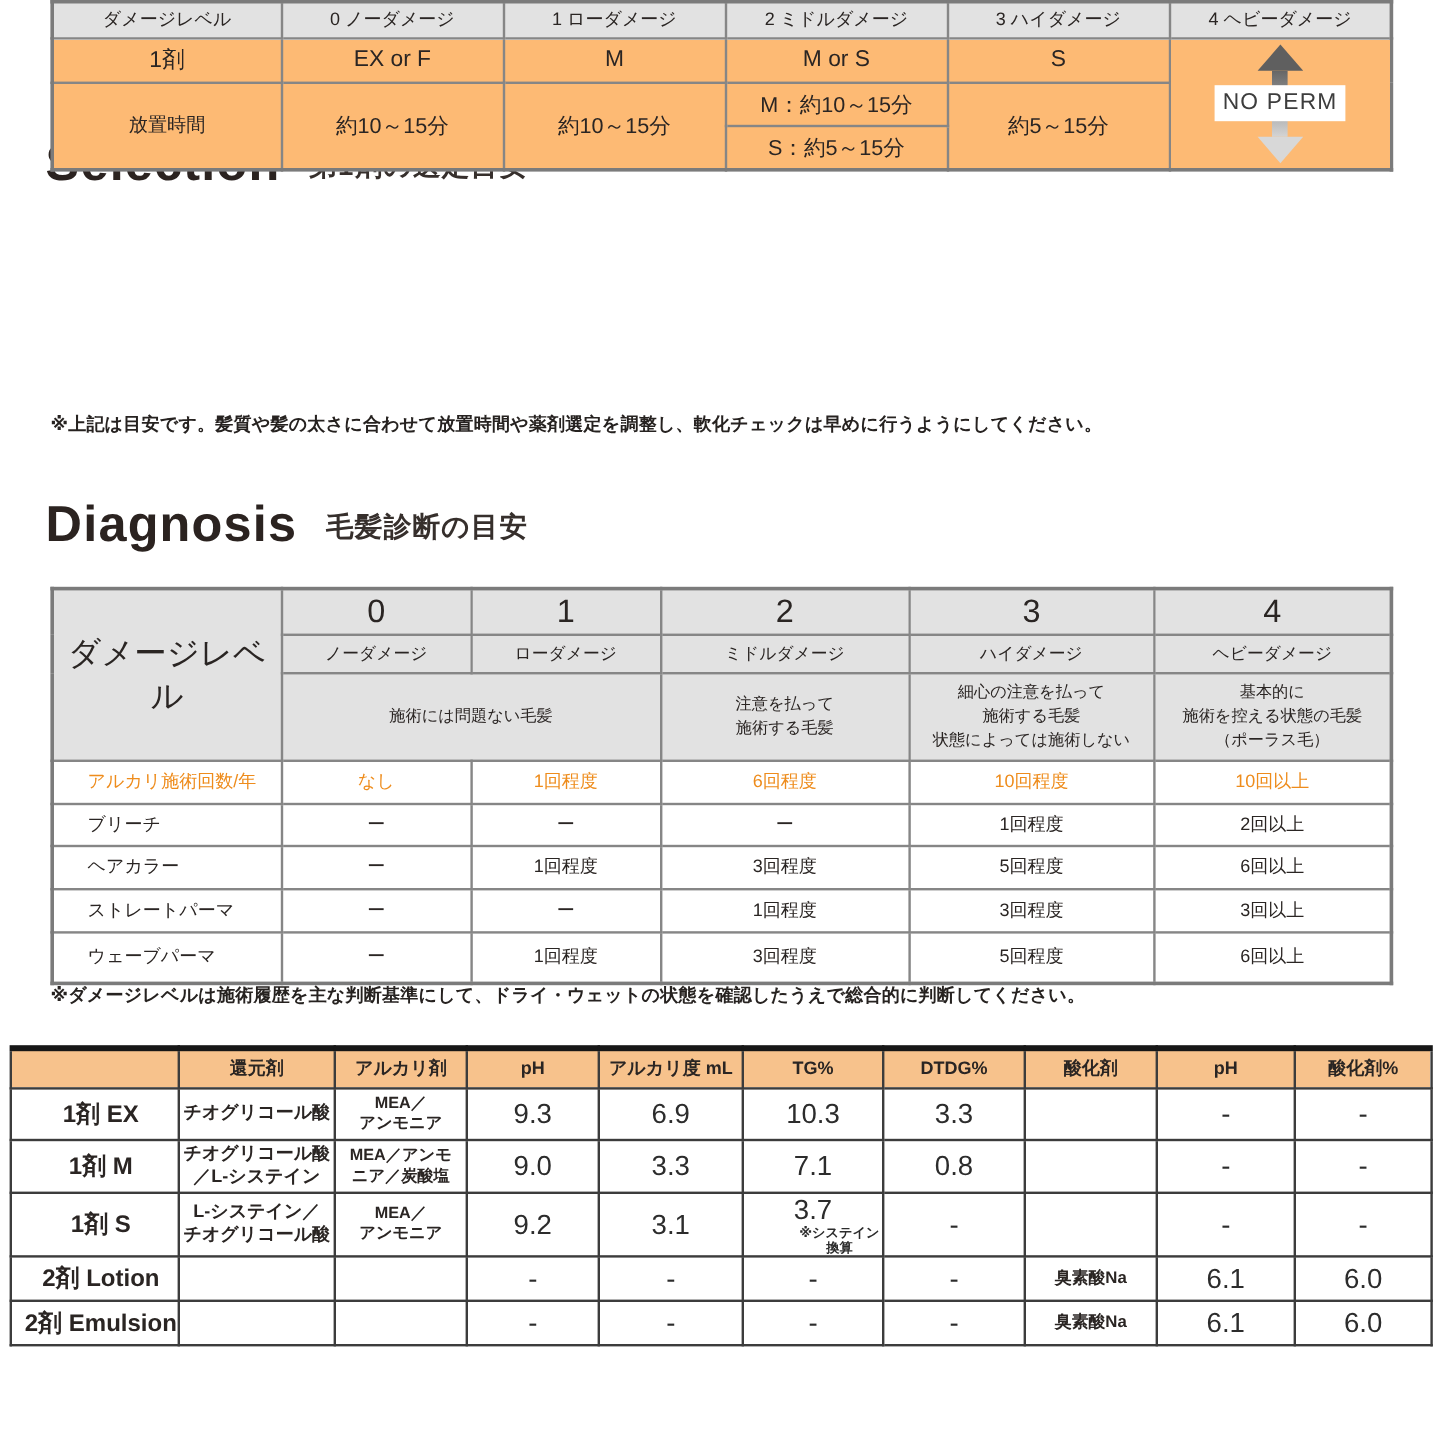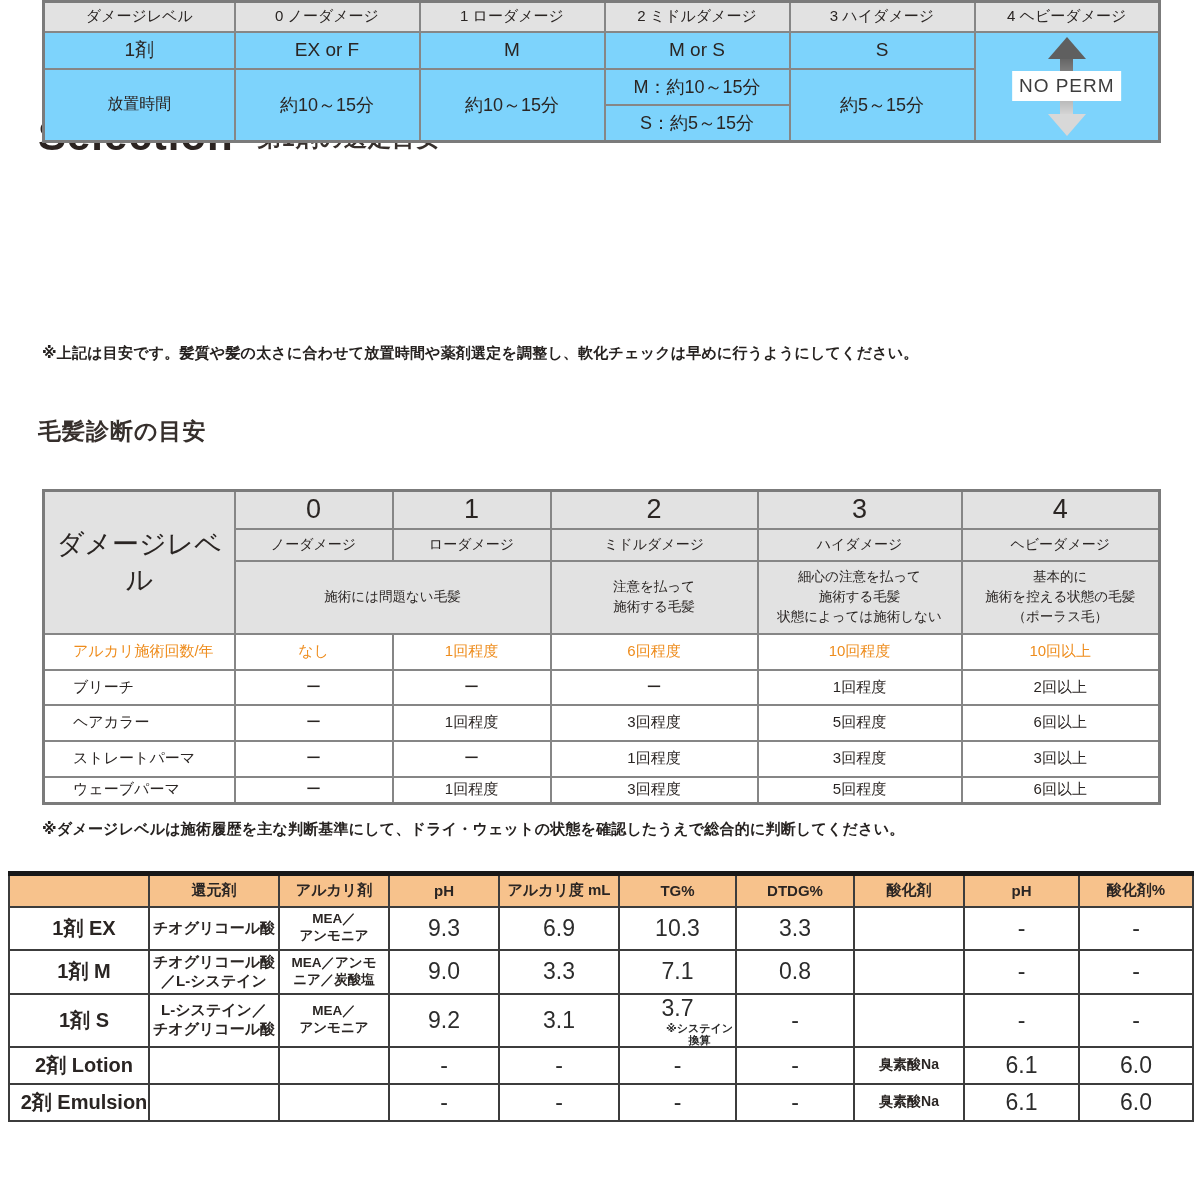--- a/index.html
+++ b/index.html
@@ -14,21 +14,21 @@
   #selection-head{left:38px;top:115px;}
   #diagnosis-head{left:38px;top:416px;}
 
   table.tbl{position:absolute;border-collapse:collapse;table-layout:fixed;}
   .tbl th,.tbl td{padding:0;text-align:center;vertical-align:middle;overflow:hidden;}
 
   
   .sel,.diag{left:42px;width:1116px;border:3px solid #7b7b7b;}
   .sel th,.sel td,.diag th,.diag td{border:2px solid #868686;}
   .sel .hrow th{background:#e2e2e2;font-size:15px;font-weight:500;}
-  .sel td{font-size:18px;font-weight:500;background:#7dd3fc;}
+  .sel td{font-size:18px;font-weight:500;background:#fdba74;}
   .sel .lbl{font-size:16px;}
   .c-exf{background:linear-gradient(105deg,#d08b81 57%,#d89a8c 57.4%);}
   .c-m{background:#f4c18c;}
   .c-mors{background:linear-gradient(to bottom right,#f4c18c 49.6%,#dbb5d8 50.4%);}
   .c-s{background:#dbb5d8;}
   .sel .agents td{font-size:19px;}
   .noperm-cell{position:relative;background:#fff;}
   .arrow{position:absolute;left:50%;top:4px;bottom:4px;transform:translateX(-50%);width:38px;}
   .a-up{width:0;margin:0 auto;border-left:19px solid transparent;border-right:19px solid transparent;border-bottom:22px solid #5f5f5f;}
   .a-shaft{width:13px;margin:0 auto;height:calc(100% - 44px);background:linear-gradient(#666666,#d4d4d4);}
@@ -110,20 +110,21 @@
   </tr>
   <tr style="height:37px">
     <td>S：約5～15分</td>
   </tr>
 </tbody>
   </table>
 
 <p class="note" id="note1">※上記は目安です。髪質や髪の太さに合わせて放置時間や薬剤選定を調整し、軟化チェックは早めに行うようにしてください。</p>
 
 <header class="sec-head" id="diagnosis-head">
+  <h1>Diagnosis</h1>
   <span class="sub">毛髪診断の目安</span>
 </header>
 
 <table class="tbl diag">
   <colgroup>
     <col style="width:191px">
       <col style="width:158px">
       <col style="width:158px">
     <col style="width:207px">
       <col style="width:204px">
@@ -181,21 +182,21 @@
     <td>6回以上</td>
   </tr>
   <tr style="height:36px">
     <td class="lbl-left">ストレートパーマ</td>
     <td>ー</td>
     <td>ー</td>
     <td>1回程度</td>
     <td>3回程度</td>
     <td>3回以上</td>
   </tr>
-  <tr style="height:27px">
+  <tr style="height:43px">
     <td class="lbl-left">ウェーブパーマ</td>
     <td>ー</td>
     <td>1回程度</td>
     <td>3回程度</td>
     <td>5回程度</td>
     <td>6回以上</td>
   </tr>
 </tbody>
   </table>
 

